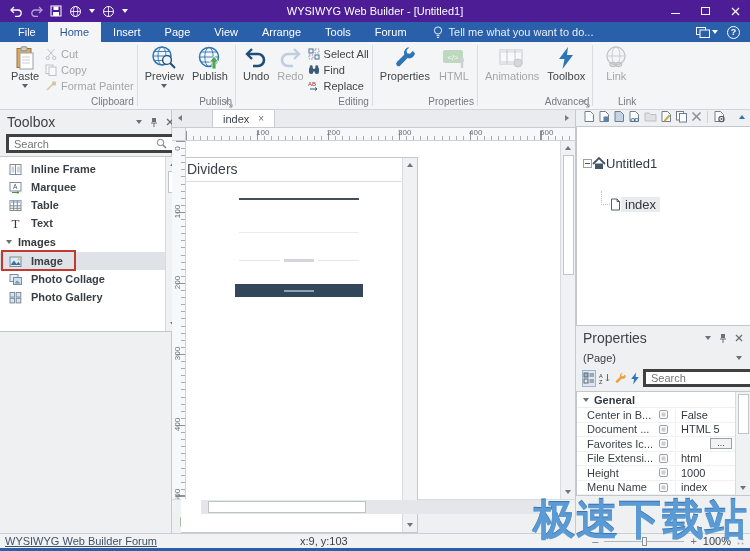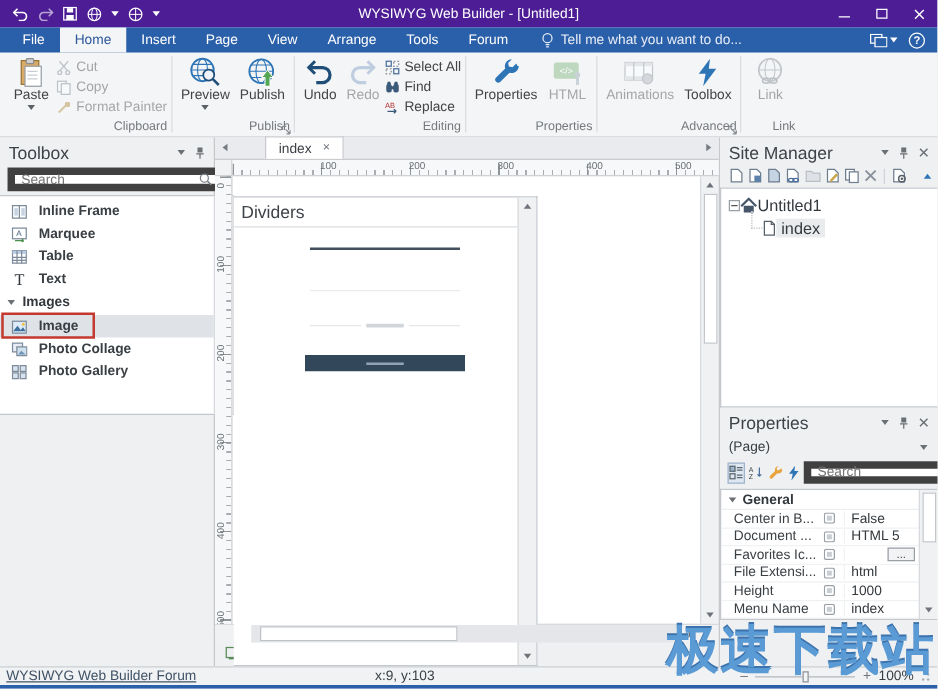--- a/index.html
+++ b/index.html
@@ -43,21 +43,21 @@
 .launcher{position:absolute;right:2px;bottom:1px;color:#868b90;}
 
 .main{position:absolute;top:110px;left:0;width:750px;height:423px;display:flex;}
 .lcol{width:172px;display:flex;border-right:1px solid #c6c8cc;background:#eef0f2;}
 .ccol{flex:1;display:flex;flex-direction:column;min-width:0;background:#eef0f2;}
 .rcol{width:175px;display:flex;flex-direction:column;border-left:1px solid #c6c8cc;background:#eef0f2;}
 
 .phead{height:24px;display:flex;align-items:center;padding:0 7px;gap:8px;}
 .ptitle{font-size:14px;color:#3d4248;flex:1;white-space:nowrap;}
 .ph-ic{color:#6b7075;display:flex;align-items:center;}
-.srow{margin:0 6px 3px;background:#fff;border:6px solid #404040;height:19px;display:flex;align-items:center;padding:0 5px;}
+.srow{margin:0 6px 3px;background:#fff;border:3px solid #404040;height:19px;display:flex;align-items:center;padding:0 5px;}
 .srow input{border:none;outline:none;flex:1;min-width:0;font:inherit;font-size:11px;color:#333;background:transparent;}
 
 .toolbox{height:222px;display:flex;flex-direction:column;}
 .tb-list{flex:1;background:#fff;border:1px solid #c4c8cd;border-left:none;position:relative;overflow:hidden;padding-top:3px;}
 .titem{height:18px;display:flex;align-items:center;gap:9px;padding-left:9px;position:relative;}
 .titem .tlbl{color:#3a3f44;font-weight:bold;}
 .tsection{height:20px;display:flex;align-items:center;gap:6px;padding-left:6px;font-weight:bold;color:#33383d;}
 .sel{background:#dfe3e7;margin-right:15px;}
 .red-box{position:absolute;left:1px;top:-2px;width:75px;height:21px;border:2px solid #c4392f;}
 .sb{position:absolute;right:0;top:0;bottom:0;width:15px;background:#f0f1f3;border-left:1px solid #d8dadd;display:flex;flex-direction:column;align-items:center;}
@@ -102,21 +102,21 @@
 .hs-track{flex:1;position:relative;background:#e4e6e9;}
 .hs-thumb{position:absolute;left:2%;top:1px;bottom:1px;width:46%;background:#fff;border:1px solid #bfc3c8;}
 .hs-corner{width:15px;background:#f0f1f3;}
 .bprow{height:19px;display:flex;align-items:center;gap:5px;padding-left:8px;background:#eef0f2;}
 .bpchip{background:#e2e4e7;border:1px solid #c6c8cc;padding:0 9px;height:16px;line-height:15px;color:#3a3f44;}
 
 .site{height:216px;display:flex;flex-direction:column;}
 .sm-toolbar{display:flex;align-items:center;gap:3px;padding:0 5px 3px 7px;}
 .sm-sep{width:1px;height:12px;background:#cfd3d7;margin:0 2px;}
 .sm-tree{flex:1;background:#fff;border:1px solid #c4c8cd;border-right:none;padding:4px 0 0 6px;}
-.trow{display:flex;align-items:center;gap:0;height:18px;}
+.trow{display:flex;align-items:center;gap:0;height:18px;margin-top:23px;}
 .trow .nm{font-size:13px;color:#33383d;}
 .expander{width:9px;height:9px;border:1px solid #9aa0a6;background:#fff;position:relative;}
 .expander::after{content:"";position:absolute;left:1px;right:1px;top:3px;border-top:1px solid #555;}
 .tree-elbow{width:9px;height:14px;border-left:1px dotted #b9bdc2;border-bottom:1px dotted #b9bdc2;margin:-6px 0 6px 4px;}
 .childsel{background:#e9ebed;padding:0 4px;}
 
 .props{flex:1;display:flex;flex-direction:column;min-height:0;}
 .psel{height:16px;display:flex;align-items:center;padding:0 8px 0 7px;color:#3a3f44;}
 .psel .nm{flex:1;font-size:11px;}
 .ptool{display:flex;align-items:center;gap:3px;padding:3px 6px 4px;}
@@ -733,37 +733,20 @@
             <circle cx="11.5" cy="9.5" r="3" fill="#fff" stroke="#55606a"></circle>
             <circle cx="11.5" cy="9.5" r="1.2" fill="#55606a"></circle>
           </svg>
         </span>
       <span class="bpchip">Default</span>
     </div>
   </div>
 
   <div class="rcol">
     <div class="site">
-      <div class="phead">
-        <span class="ptitle">Site Manager</span>
-        <span class="ph-ic tri-d"></span>
-        <span class="ph-ic">
-            <svg width="8" height="11" viewBox="0 0 8 11">
-              <rect x="2" y="1" width="4" height="4" fill="#6b7075"></rect>
-              <line x1="1" y1="6" x2="7" y2="6" stroke="#6b7075"></line>
-              <line x1="4" y1="6" x2="4" y2="10" stroke="#6b7075"></line>
-            </svg>
-          </span>
-        <span class="ph-ic">
-            <svg width="8" height="8" viewBox="0 0 8 8">
-              <line x1="1" y1="1" x2="7" y2="7" stroke="#6b7075" stroke-width="1.2"></line>
-              <line x1="7" y1="1" x2="1" y2="7" stroke="#6b7075" stroke-width="1.2"></line>
-            </svg>
-          </span>
-      </div>
       <div class="sm-toolbar">
         <span>
             <svg width="12" height="13" viewBox="0 0 12 13">
               <path d="M2 1.5 h5.5 l3 3 v7 h-8.5 z" fill="#fff" stroke="#6e7e8e"></path>
             </svg>
           </span>
         <span>
             <svg width="12" height="13" viewBox="0 0 12 13">
               <path d="M2 1.5 h5.5 l3 3 v7 h-8.5 z" fill="#fff" stroke="#6e7e8e"></path>
               <rect x="5.5" y="6.5" width="5" height="5" fill="#5b81ab"></rect>

